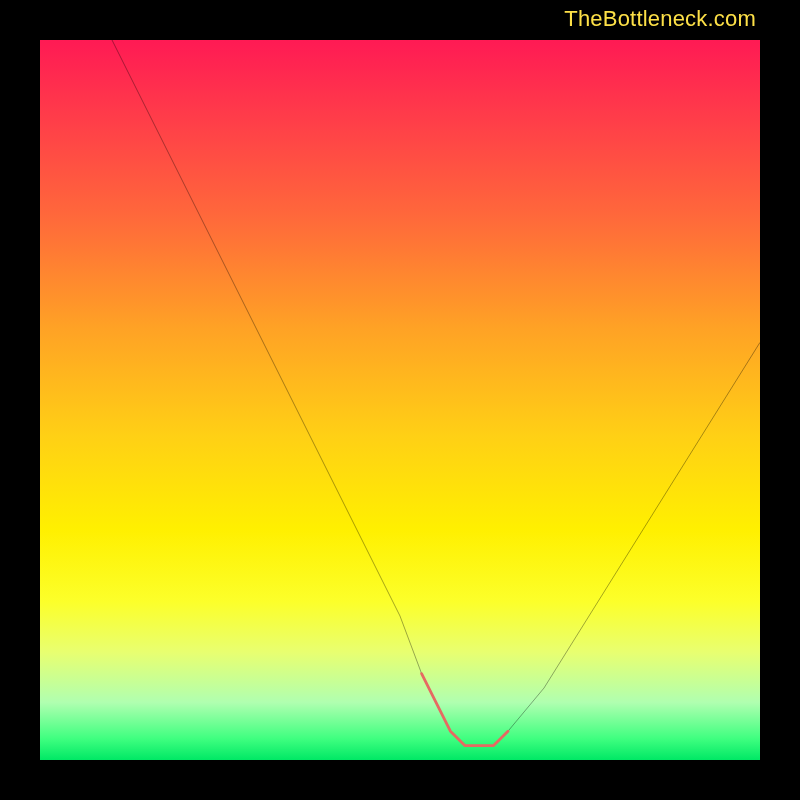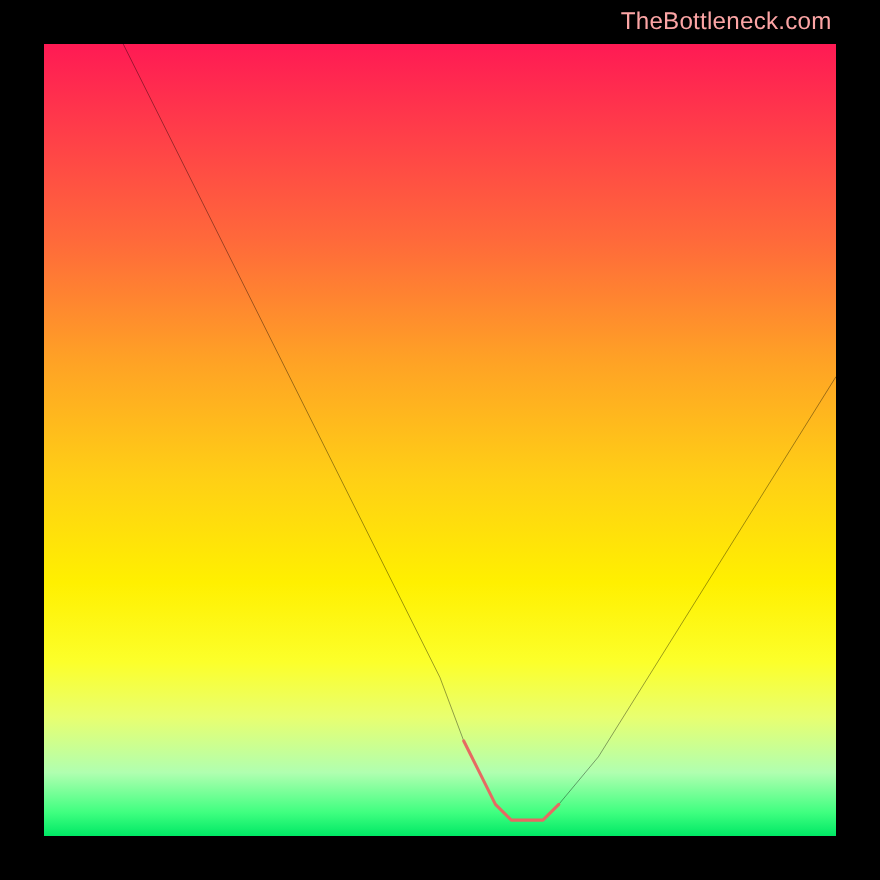--- a/index.html
+++ b/index.html
@@ -45,21 +45,21 @@
       #e8ff70 85%,
       #b0ffb0 92%,
       #40ff80 97%,
       #00e865 100%
     );
   }
   .watermark {
     position: absolute;
     top: 6px;
     right: 44px;
-    color: #fca5a5;
+    color: #fde047;
     font-size: 22px;
     font-weight: 500;
     letter-spacing: 0.2px;
     user-select: none;
   }
   svg.curves {
     position: absolute;
     top: 0;
     left: 0;
     width: 100%;

